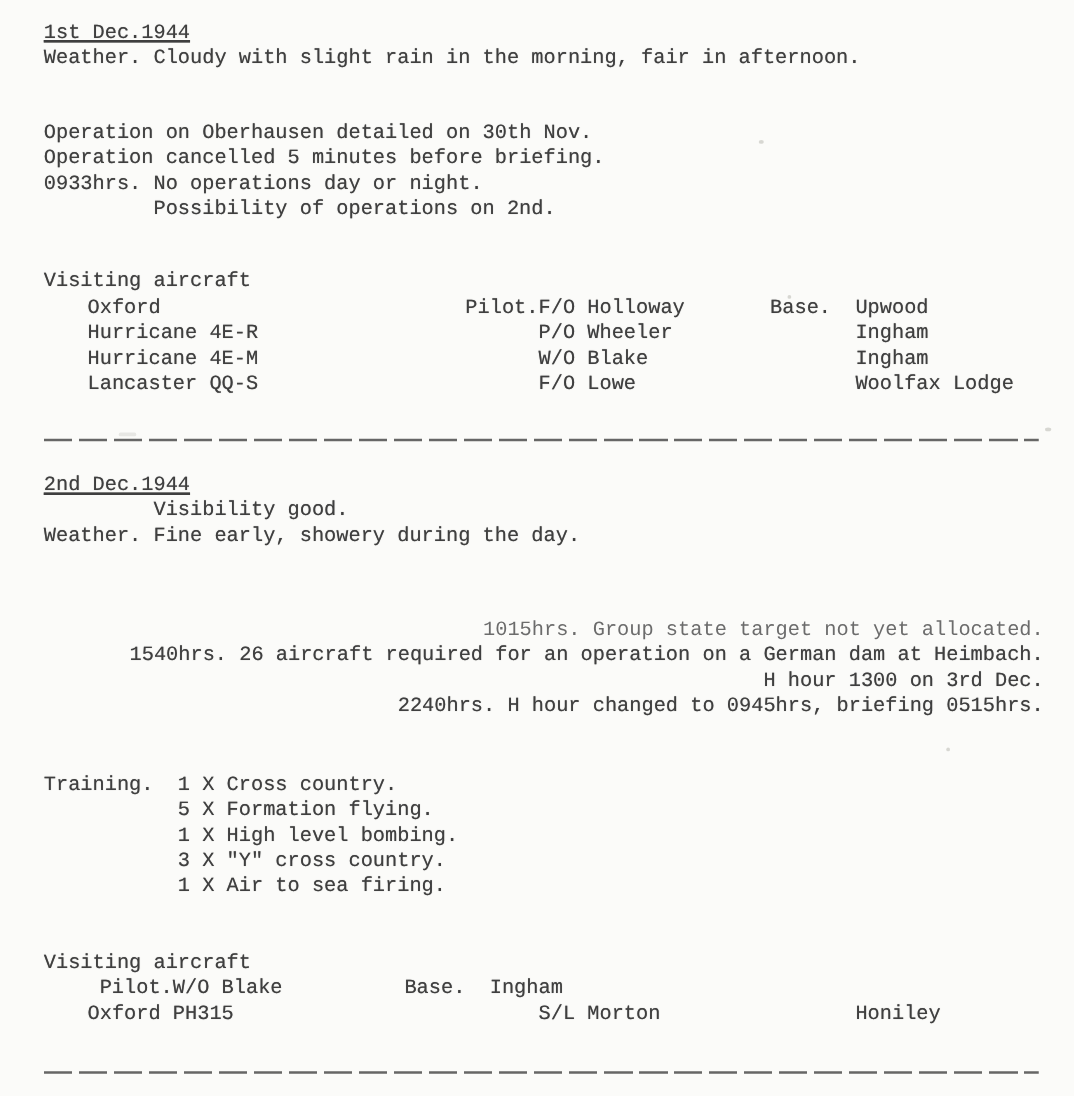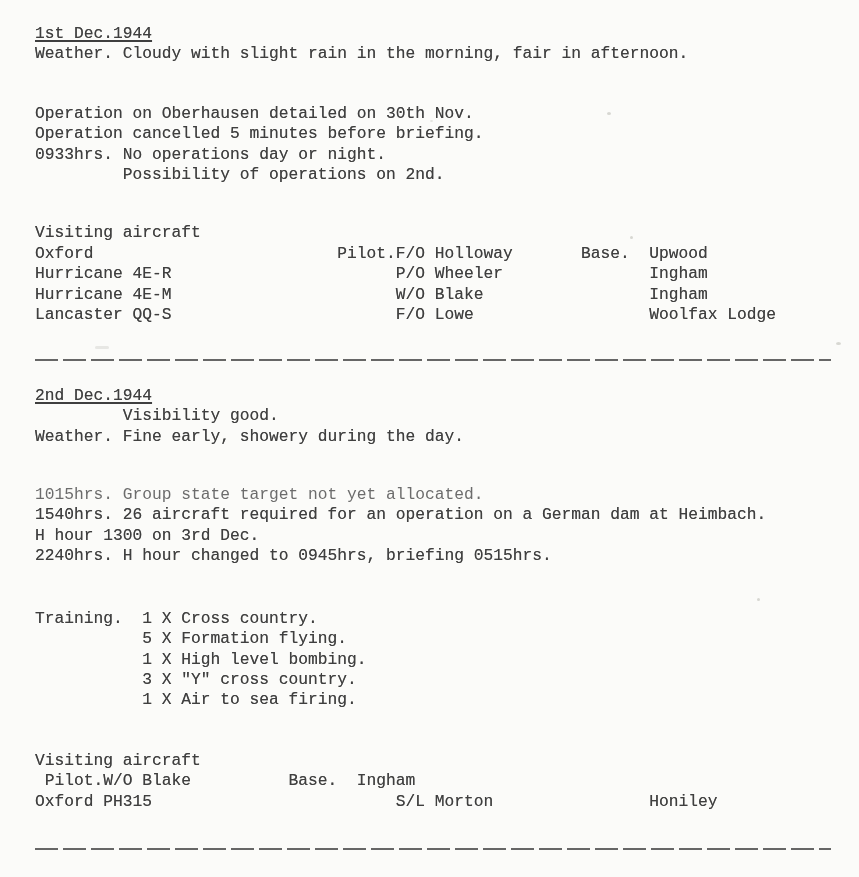--- a/index.html
+++ b/index.html
@@ -9,46 +9,46 @@
     background: #fbfbf9;
     position: relative;
     overflow: hidden;
     font-family: "Liberation Mono", "DejaVu Sans Mono", monospace;
     font-size: 16.25px;
     line-height: 20.4px;
     color: #3f3f3f;
   }
   .page {
     position: relative;
-    padding: 24px 24px 0 35px;
+    padding: 16px 24px 0 35px;
     text-shadow: 0 0 0.6px rgba(58,58,58,0.65);
   }
   .date-heading {
     text-decoration: underline;
     text-decoration-thickness: 1.5px;
     text-underline-offset: 2px;
   }
   .line { white-space: pre; }
   .indent9 { padding-left: 9ch; }
   .events-block { margin-top: 39px; }
-  .ev2-block { margin-top: 38px; }
+  .ev2-block { margin-top: 55px; text-align: right; }
   .visiting-block { margin-top: 38px; }
   .visiting-block-2 { margin-top: 40px; }
   .sep {
     margin-top: 33px;
     height: 2px;
     width: 796px;
     background: repeating-linear-gradient(90deg,
       #4c4c4c 0px, #4c4c4c 23px,
       rgba(0,0,0,0) 23px, rgba(0,0,0,0) 28px);
     opacity: 0.85;
   }
   .sep2 { margin-top: 36px; }
   .entry-2 .date-heading { margin-top: 25px; }
-  .vrow { display: flex; line-height: 20.5px; }
+  .vrow { display: flex; line-height: 20.5px; margin-left: 35px; }
   .c-aircraft { width: 30ch; flex: none; white-space: pre; }
   .c-pilot { width: 26ch; flex: none; display: flex; white-space: pre; text-align: right; }
   .c-base { display: flex; white-space: pre; }
   .lab-pilot { width: 7ch; flex: none; }
   .lab-base { width: 7ch; flex: none; }
   .faded { color: #6c6c6c; text-shadow: none; }
   .training-block { margin-top: 42px; display: flex; }
   .training-label { width: 11ch; flex: none; white-space: pre; }
   .training-items { flex: 1; }
   .weather-2nd-line { }

